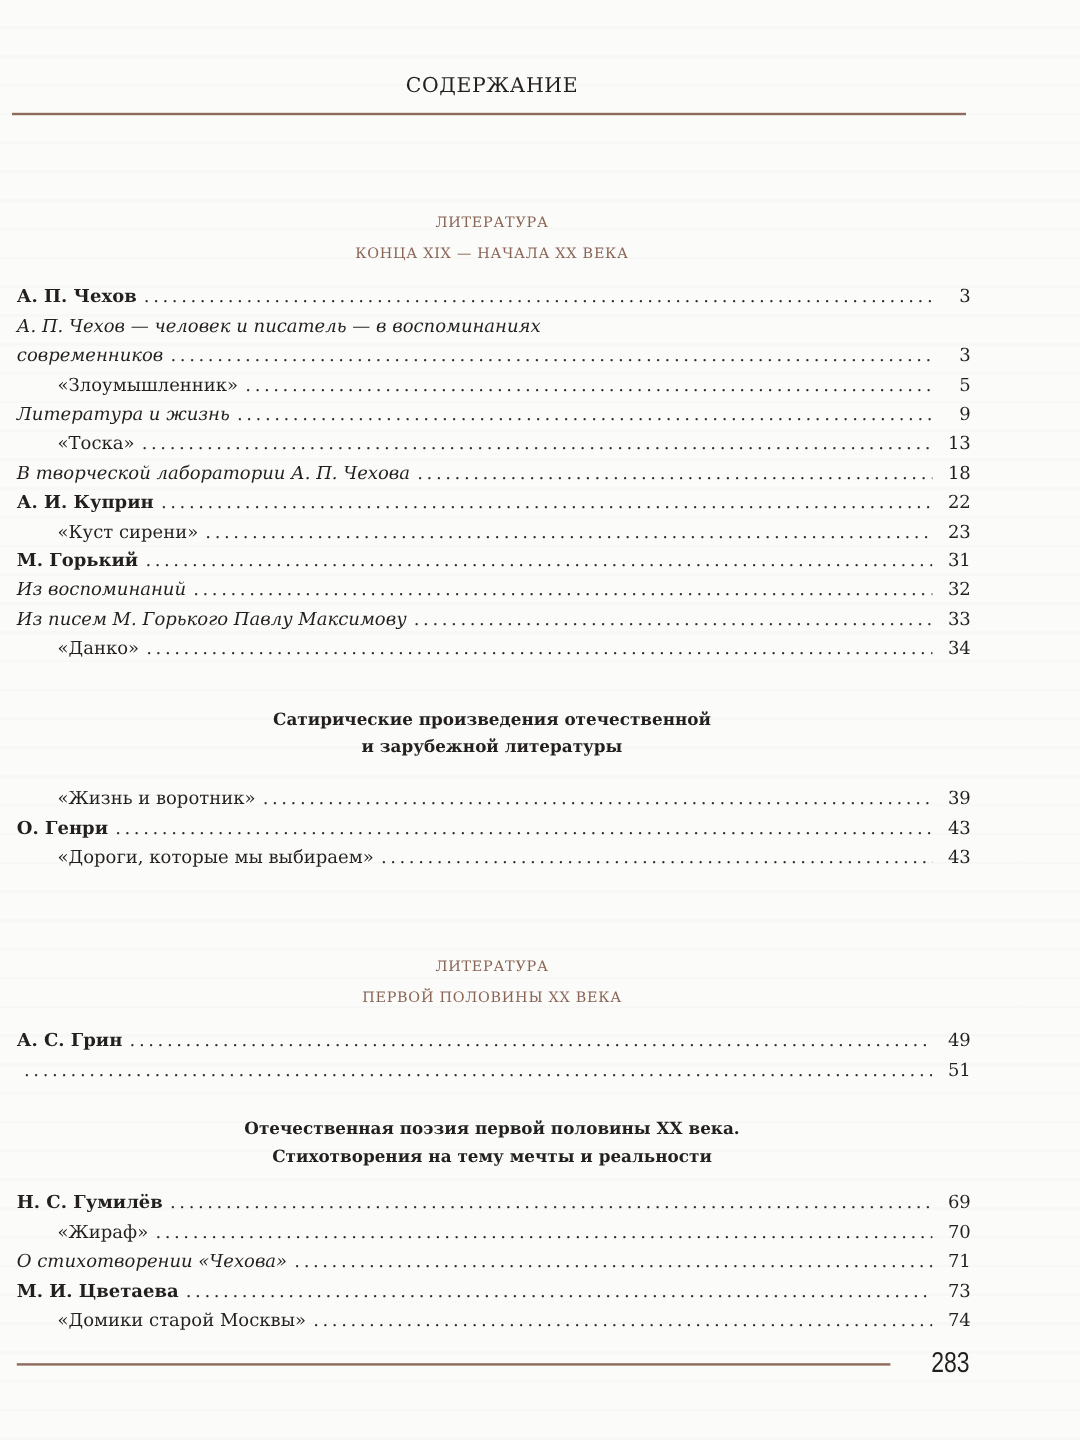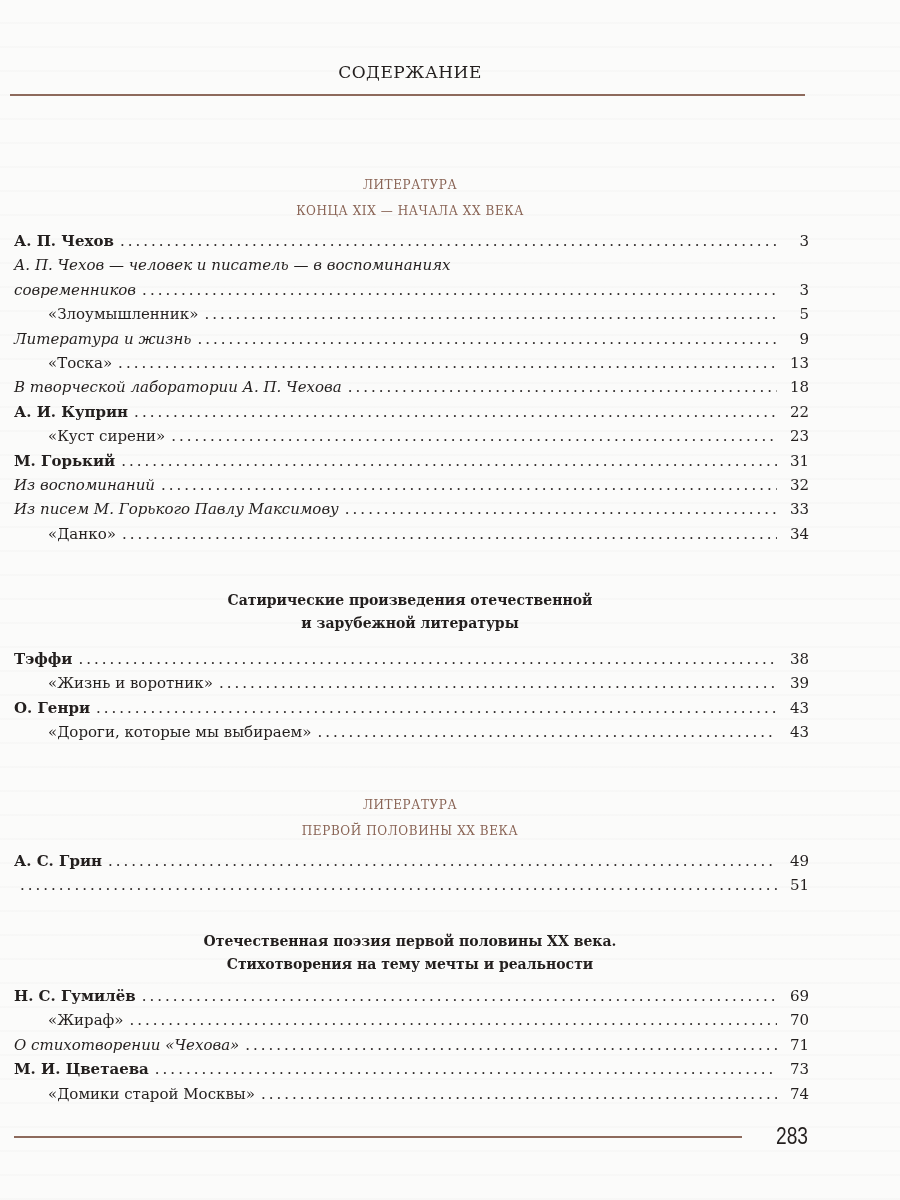--- a/index.html
+++ b/index.html
@@ -36,21 +36,21 @@
   .part-head {
     position: absolute; left: 0; width: 820px; text-align: center;
     color: #8a6556; font-size: 12px; line-height: 26px; letter-spacing: 0.6px;
   }
   .sub-head {
     position: absolute; left: 0; width: 820px; text-align: center;
     font-size: 14px; font-weight: bold; line-height: 23px;
   }
   .toc { position: absolute; left: 14px; width: 795px; }
   .row {
-    display: flex; align-items: flex-start; height: 24.4px;
+    display: flex; align-items: flex-end; height: 24.4px;
     font-size: 15px; white-space: nowrap;
   }
   .row .lbl { flex: 0 0 auto; }
   .row .dots {
     flex: 1 1 auto; overflow: hidden; margin: 0 6px;
     letter-spacing: 3px; color: #2f2a29;
   }
   .row .dots::before { content: "................................................................................................................................"; }
   .row .num { flex: 0 0 auto; width: 26px; text-align: right; }
   .row.indent .lbl { padding-left: 34px; }
@@ -139,25 +139,20 @@
         <span class="dots"></span>
         <span class="num">34</span>
       </div>
   </div>
 
   <div class="sub-head" style="top:589px">
     <div>Сатирические произведения отечественной</div>
     <div>и зарубежной литературы</div>
   </div>
   <div class="toc" style="top:650px">
-    <div class="row">
-        <span class="lbl b">Тэффи</span>
-        <span class="dots"></span>
-        <span class="num">38</span>
-      </div>
     <div class="row indent">
         <span class="lbl">«Жизнь и воротник»</span>
         <span class="dots"></span>
         <span class="num">39</span>
       </div>
     <div class="row">
         <span class="lbl b">О. Генри</span>
         <span class="dots"></span>
         <span class="num">43</span>
       </div>

